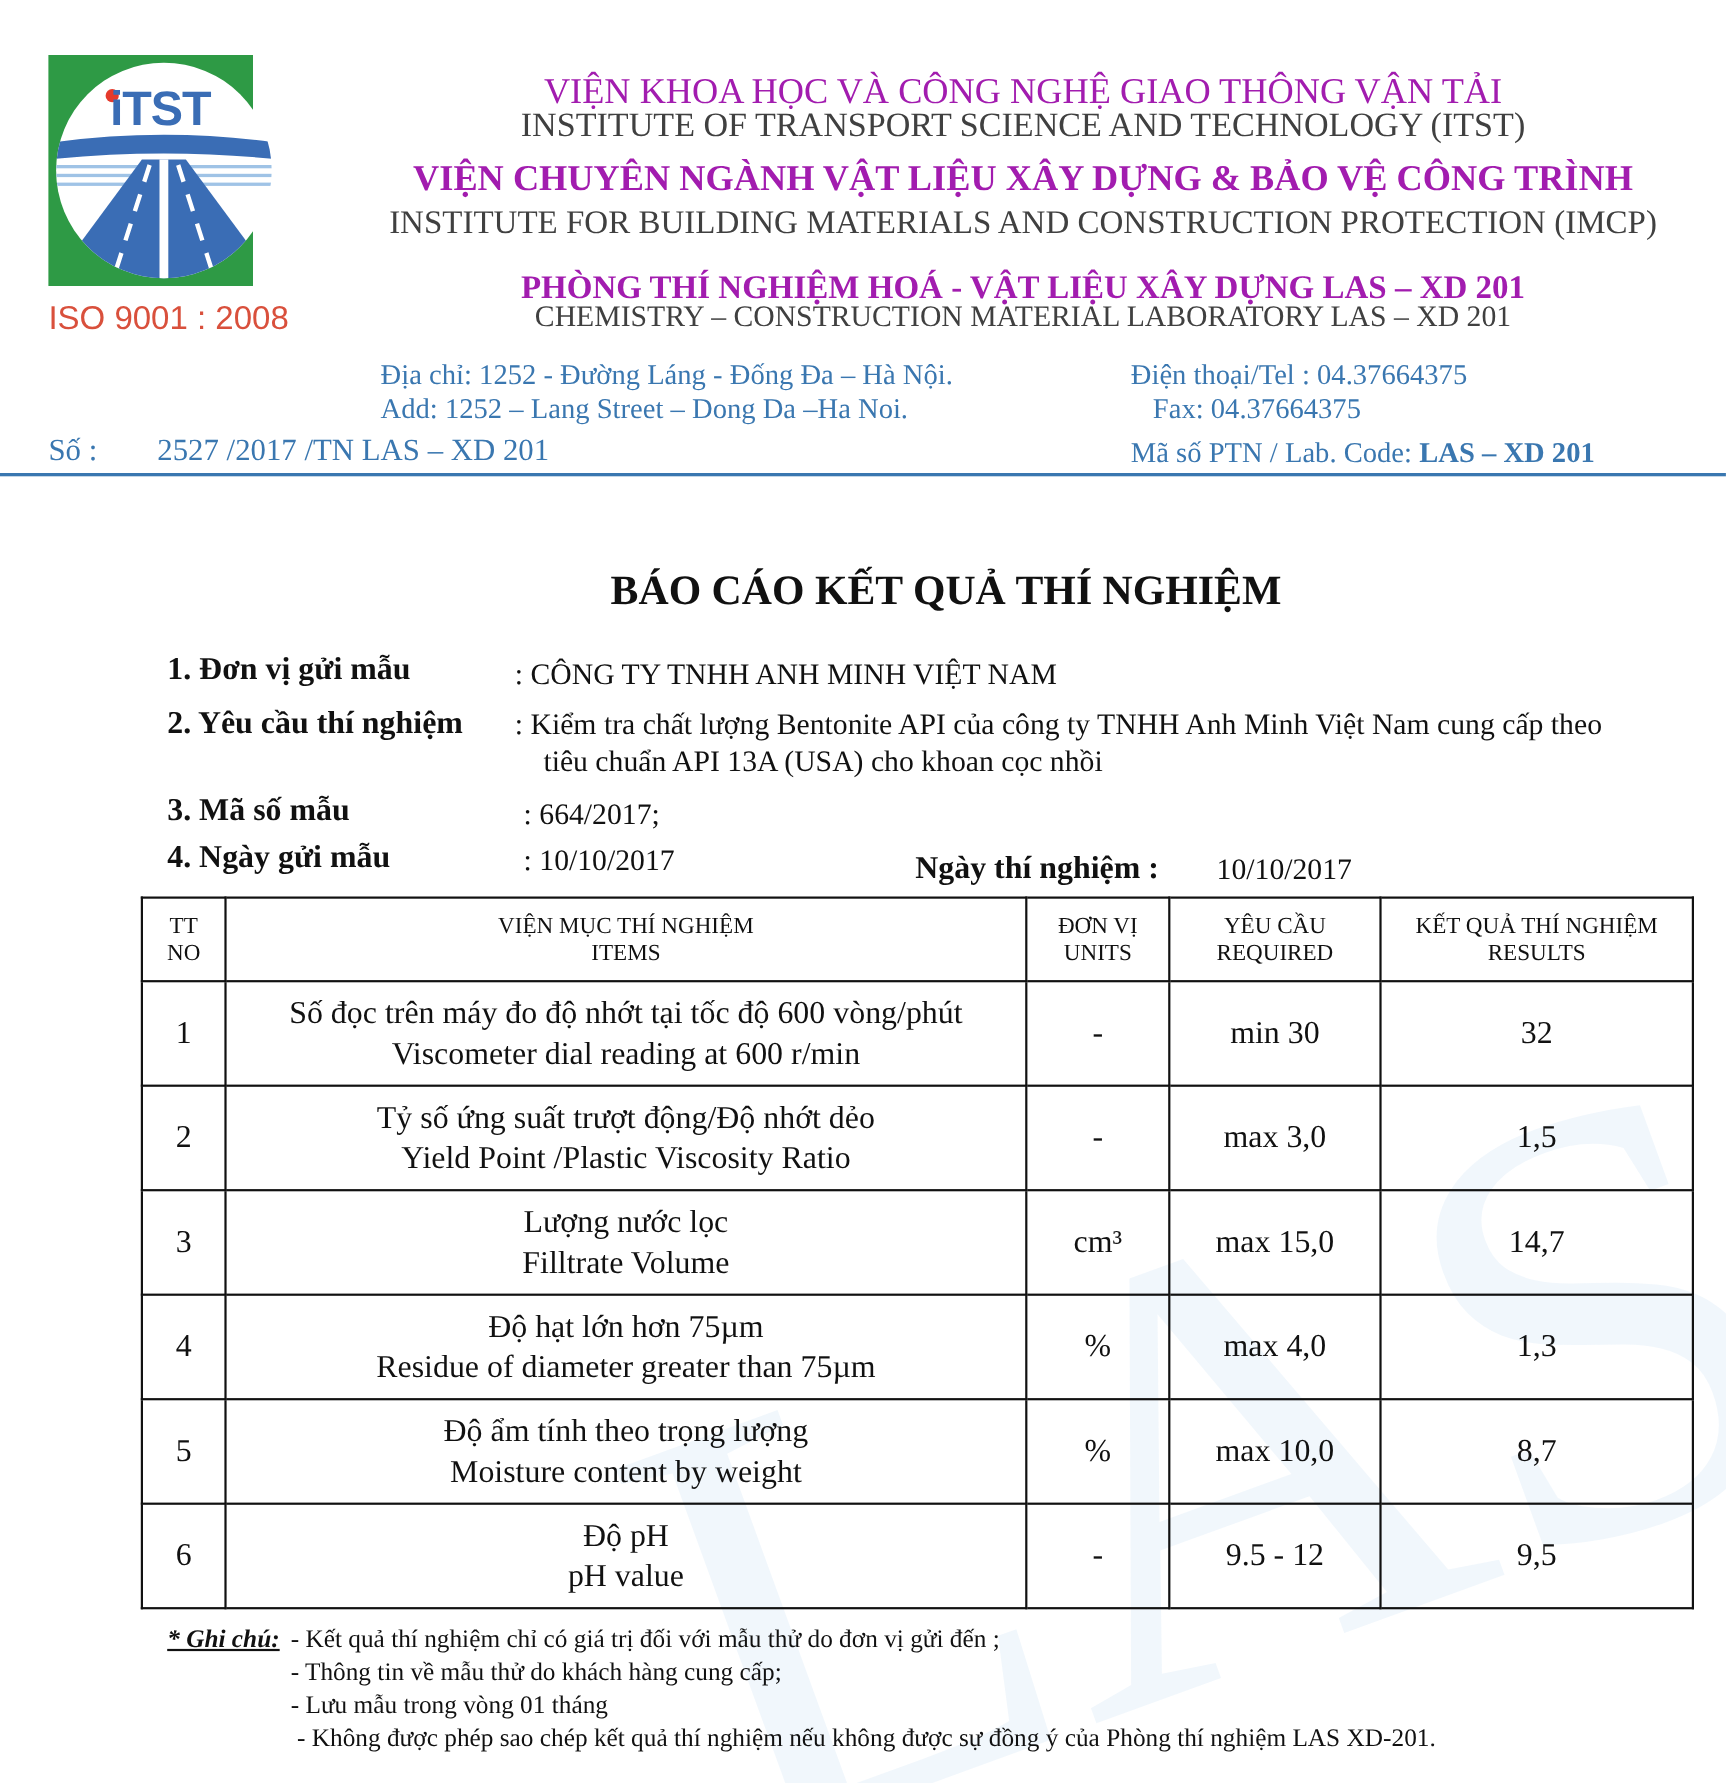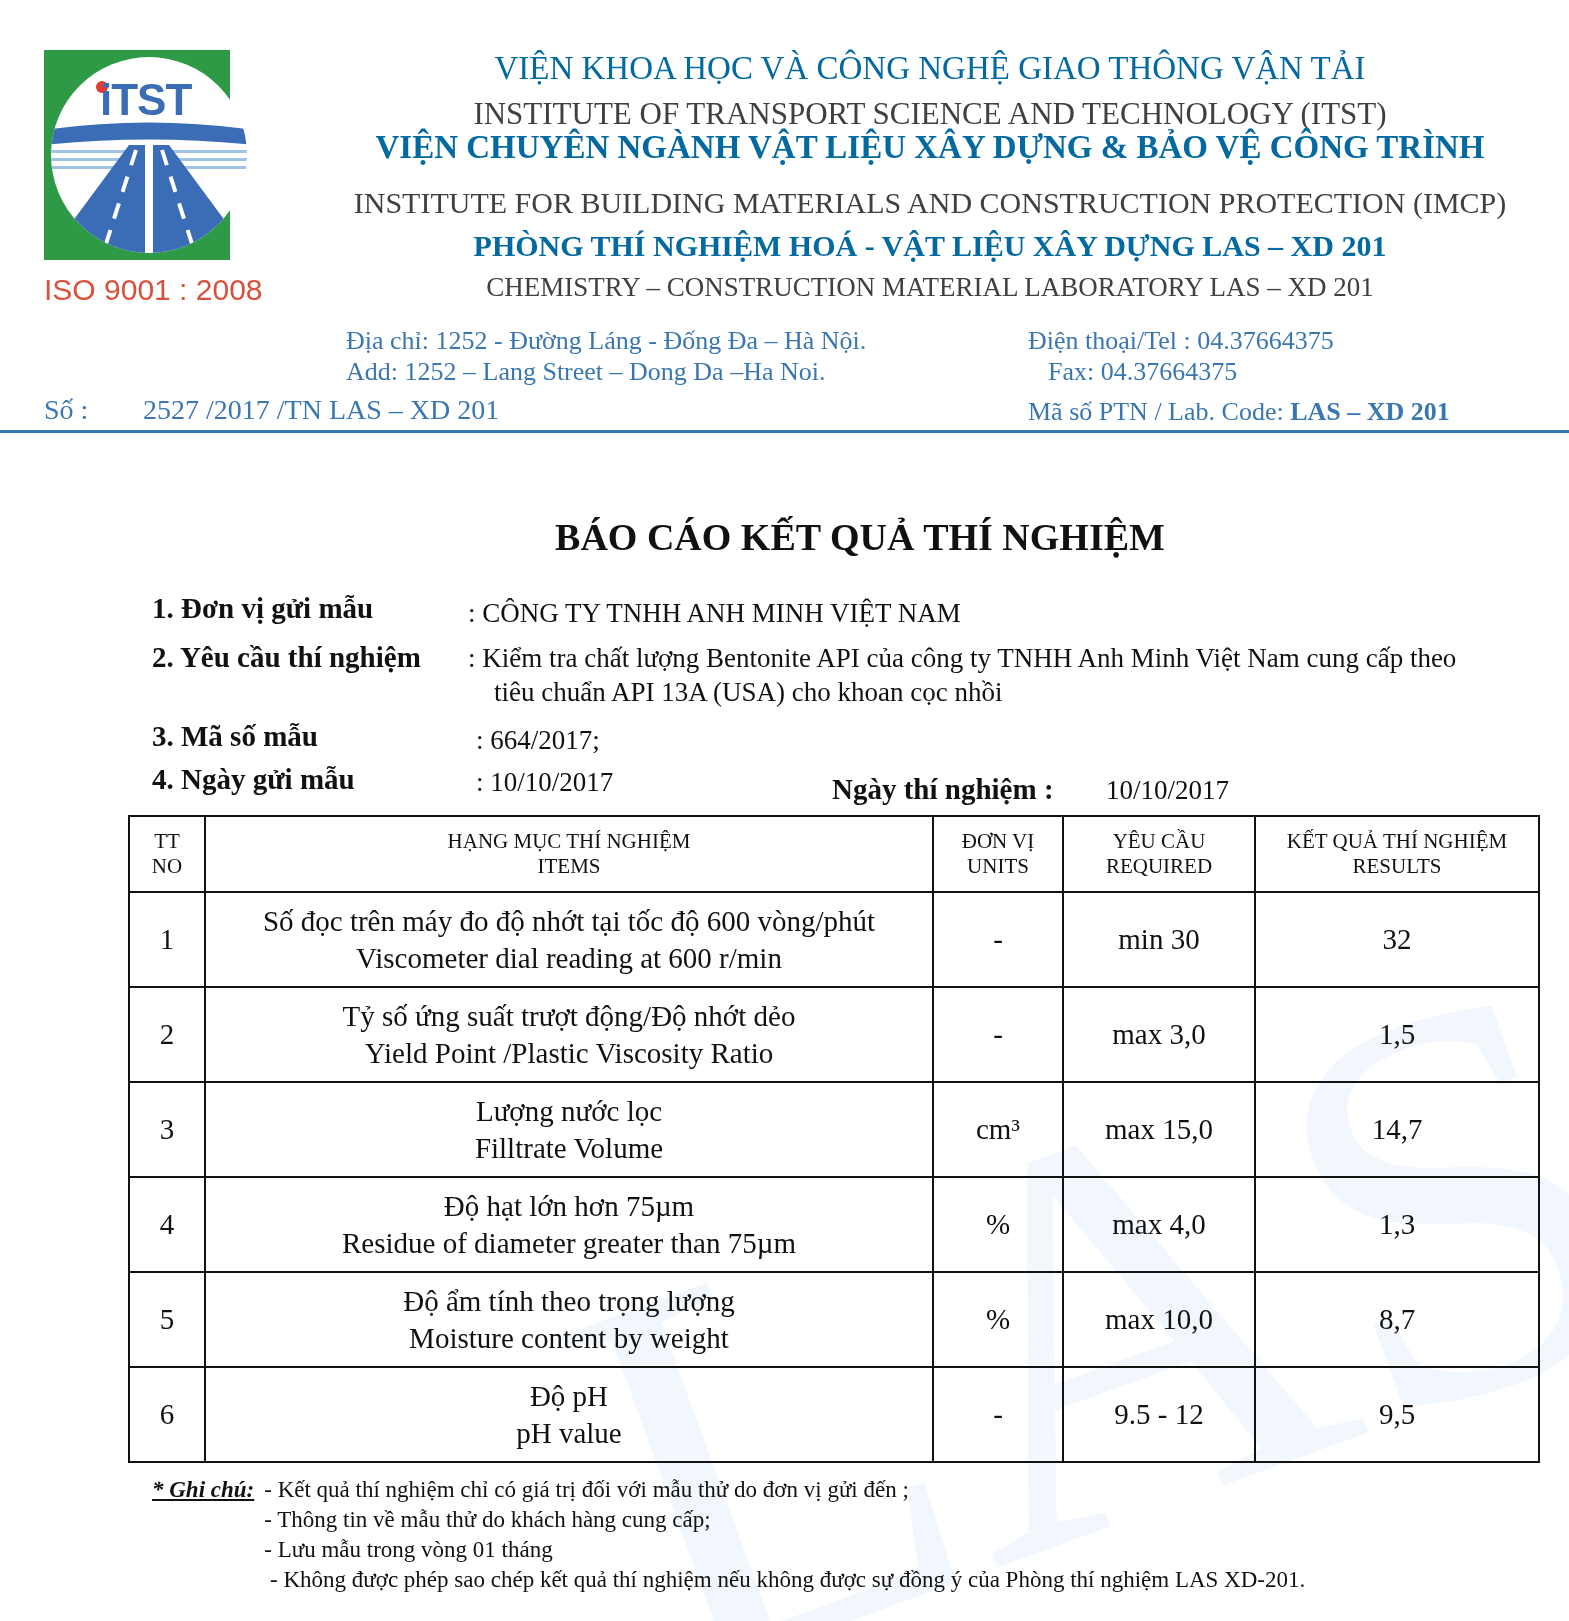--- a/index.html
+++ b/index.html
@@ -3,21 +3,21 @@
   <meta charset="utf-8">
   <style>
     html, body { margin: 0; padding: 0; }
     body {
       width: 1569px; height: 1621px; position: relative; overflow: hidden;
       background: #ffffff;
       font-family: "Liberation Serif", "DejaVu Serif", serif;
       color: #111;
     }
     .abs { position: absolute; }
-    .red { color: #0369a1; }
+    .red { color: #a21caf; margin-top: 16px; }
     .blue { color: #404040; }
     .center { text-align: center; }
 
     
     .logo-box { left: 44px; top: 50px; width: 186px; height: 210px; background: #2e9a45; }
     .logo-svg { position: absolute; left: 0; top: 0; }
     .iso { left: 44px; top: 273px; font-family: "Liberation Sans", sans-serif; font-size: 30px; color: #d9503c; }
 
     .h-line { font-size: 33px; white-space: nowrap; width: 1200px; left: 330px; }
     .h1 { top: 50px; }
@@ -110,21 +110,21 @@
   <colgroup>
     <col style="width:76px">
       <col style="width:728px">
       <col style="width:130px">
       <col style="width:192px">
       <col style="width:284px">
   </colgroup>
   <thead>
     <tr>
       <th><span>TT</span><br><span>NO</span></th>
-      <th><span>HẠNG MỤC THÍ NGHIỆM</span><br><span>ITEMS</span></th>
+      <th><span>VIỆN MỤC THÍ NGHIỆM</span><br><span>ITEMS</span></th>
       <th><span>ĐƠN VỊ</span><br><span>UNITS</span></th>
       <th><span>YÊU CẦU</span><br><span>REQUIRED</span></th>
       <th><span>KẾT QUẢ THÍ NGHIỆM</span><br><span>RESULTS</span></th>
     </tr>
   </thead>
   <tbody>
     <tr>
       <td>1</td>
       <td><span>Số đọc trên máy đo độ nhớt tại tốc độ 600 vòng/phút</span><br><span>Viscometer dial reading at 600 r/min</span></td>
       <td>-</td>

